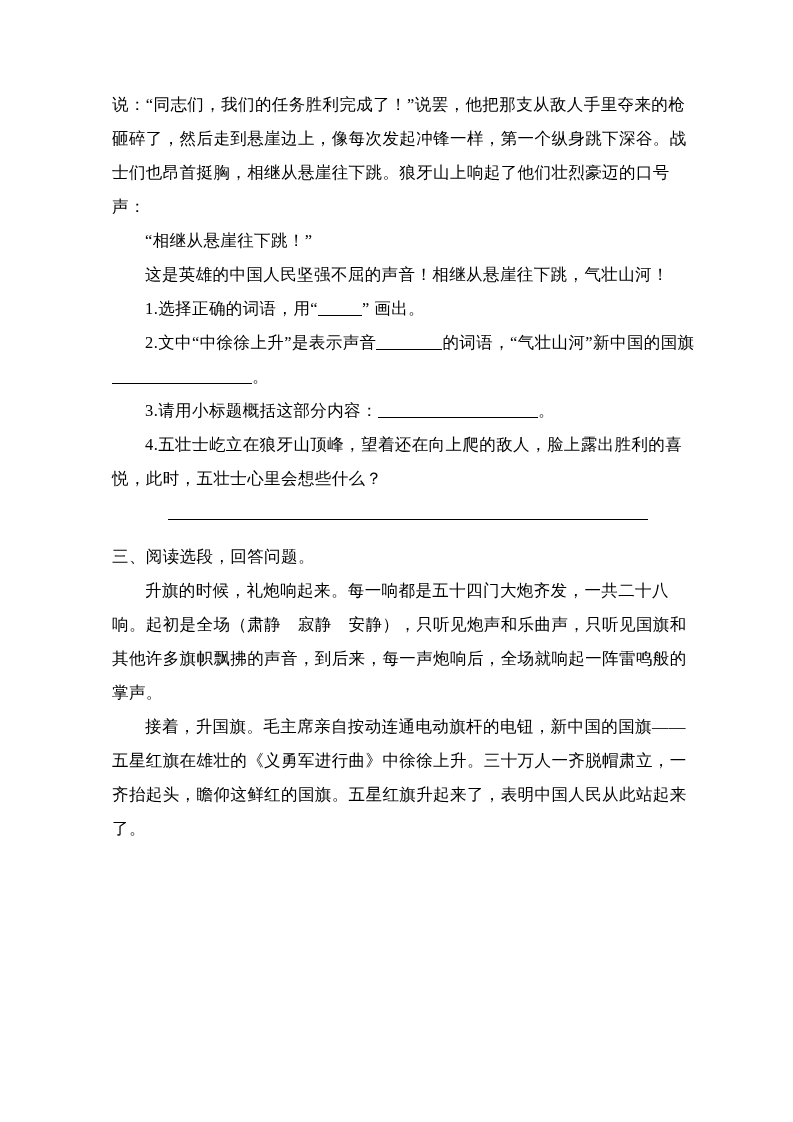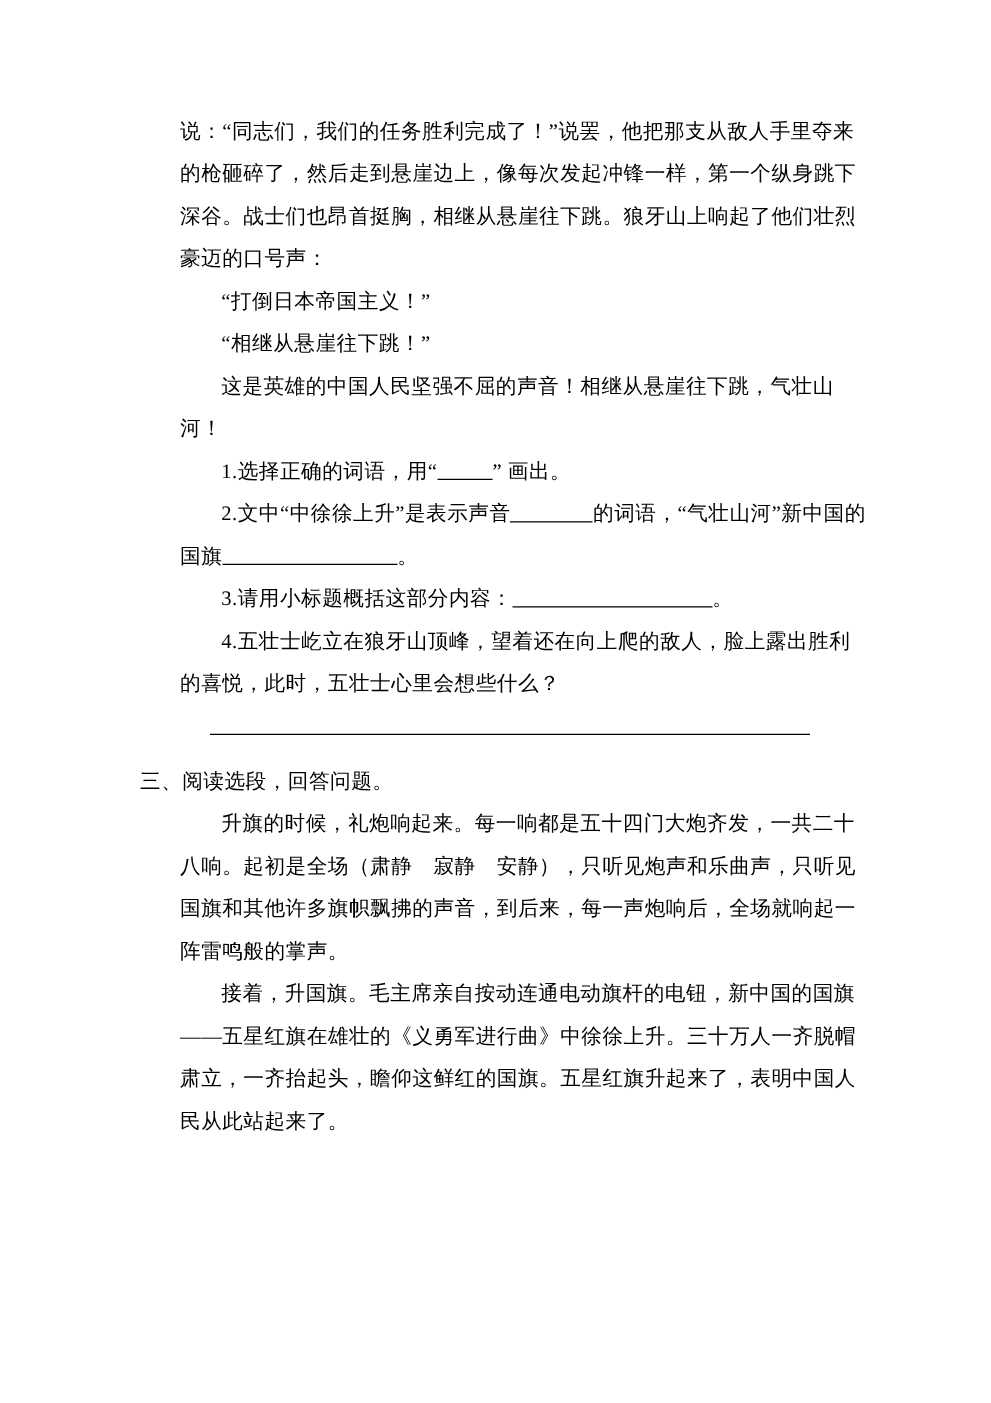--- a/index.html
+++ b/index.html
@@ -24,21 +24,20 @@
     font-size: 16.5px;
     line-height: 34px;
     letter-spacing: 0.4px;
   }
   p {
     margin: 0;
     white-space: normal;
   }
   .para {
     text-indent: 2em;
-    margin-left: 32px;
   }
   .flush {
     text-indent: 0;
   }
   .blank-short {
     display: inline-block;
     width: 44px;
     border-bottom: 1px solid #000;
     vertical-align: -2px;
   }
@@ -74,21 +73,20 @@
   }
 </style>
 </head>
 <body>
 
 <div class="page">
   <div class="doc">
 
     <p class="para flush">说：“同志们，我们的任务胜利完成了！”说罢，他把那支从敌人手里夺来的枪砸碎了，然后走到悬崖边上，像每次发起冲锋一样，第一个纵身跳下深谷。战士们也昂首挺胸，相继从悬崖往下跳。狼牙山上响起了他们壮烈豪迈的口号声：</p>
 
-    <p class="para">“打倒日本帝国主义！”</p>
 
     <p class="para">“相继从悬崖往下跳！”</p>
 
     <p class="para">这是英雄的中国人民坚强不屈的声音！相继从悬崖往下跳，气壮山河！</p>
 
     <p class="para">
       <span>1.</span><span>选择正确的词语，用“</span><span class="blank-short"></span><span>” 画出。</span>
     </p>
 
     <p class="para">

